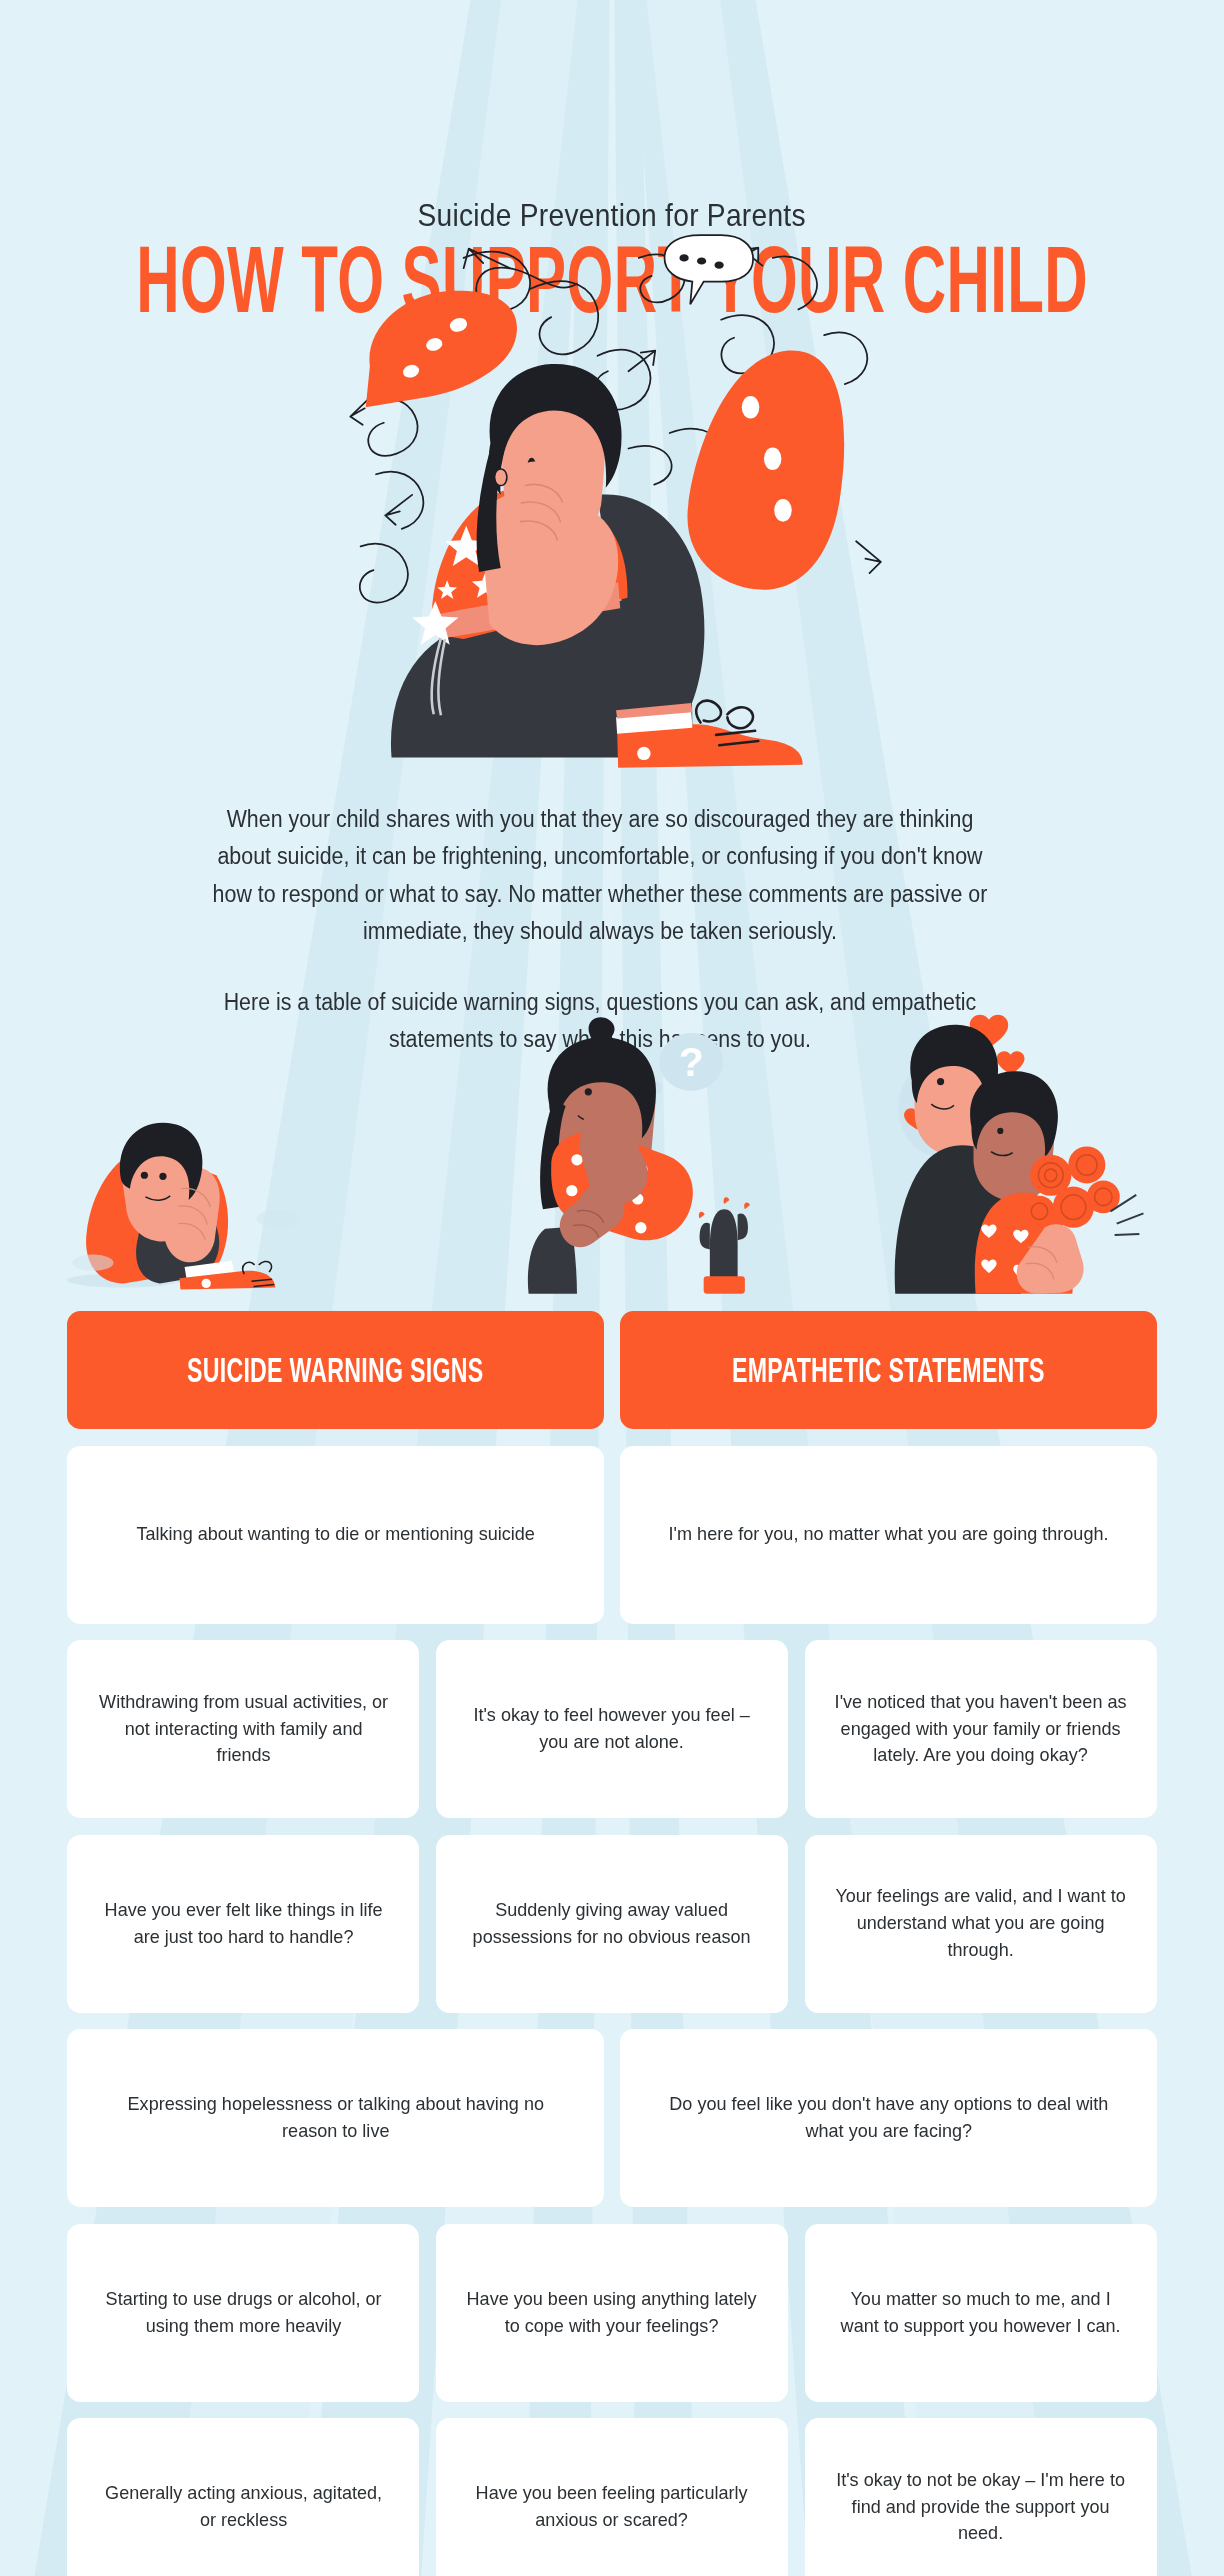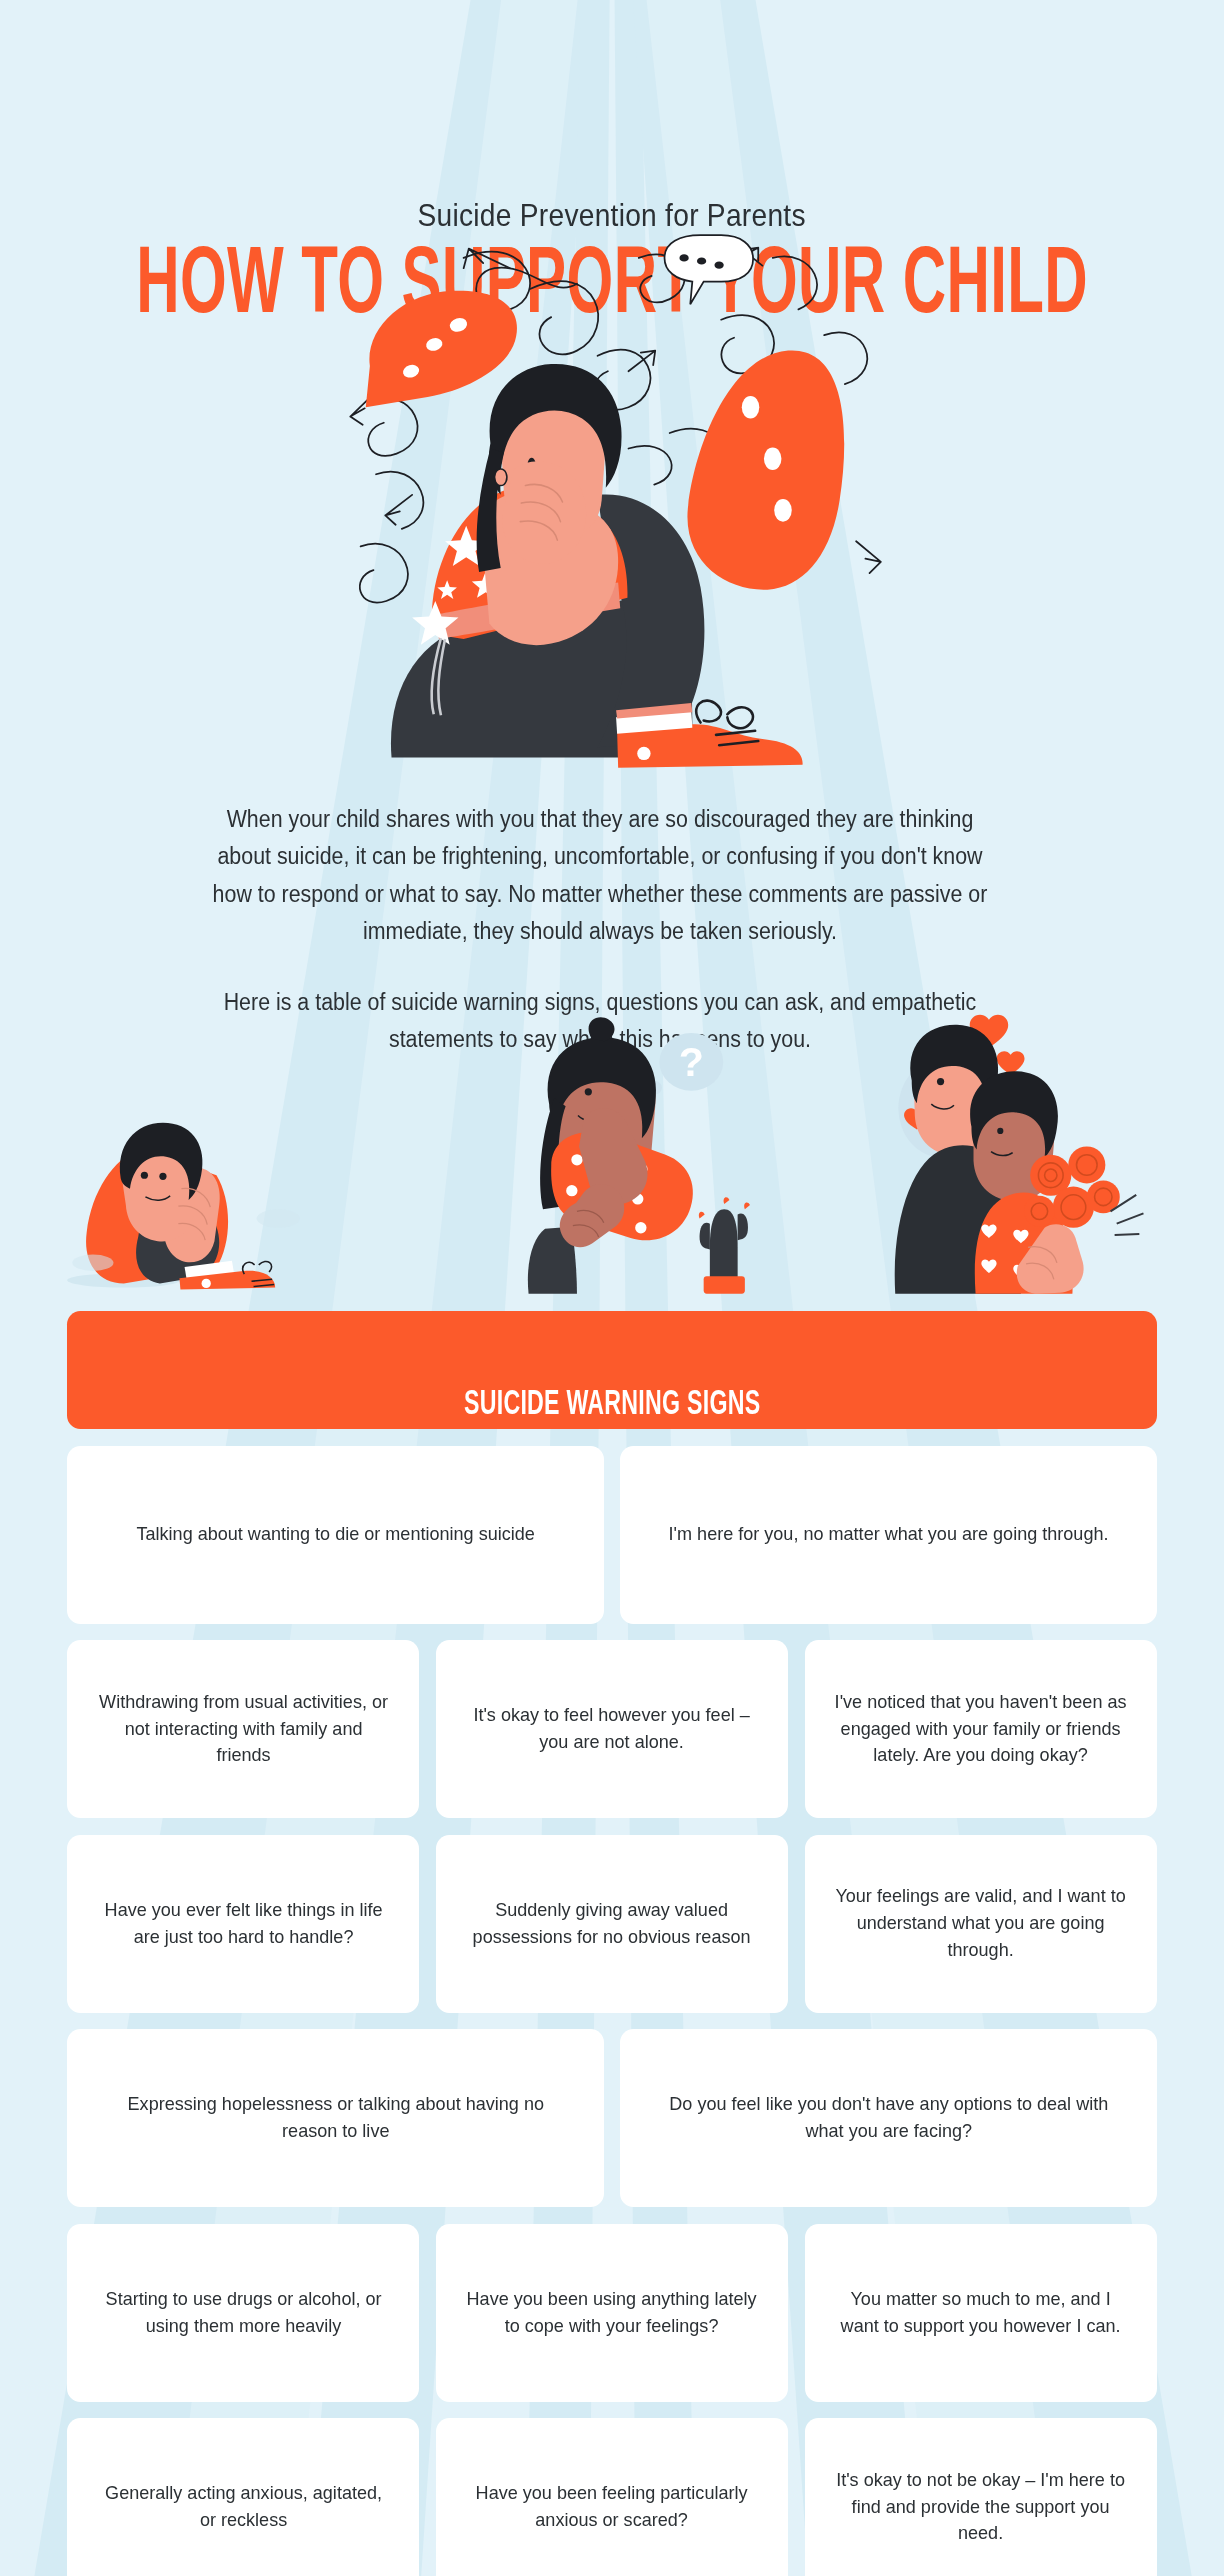--- a/index.html
+++ b/index.html
@@ -52,21 +52,21 @@
   .table { position:absolute; left:67px; top:1311px; width:1090px; }
   .trow { display:flex; gap:16.5px; margin-bottom:16.5px; }
   .cell {
     flex:1 1 0; background:#ffffff; border-radius:13.4px;
     display:flex; align-items:center; justify-content:center;
     text-align:center; padding:13.4px 20.6px;
     min-height:0;
   }
   .head-row .cell {
     background:#FC5A2B; color:#ffffff; border-radius:13.4px;
-    height:118px; padding:10.3px 12.4px;align-items:flex-end;
+    height:118px; padding:10.3px 12.4px;
   }
   .head-txt {
     font-size:29px; line-height:1.13; font-weight:bold;
     letter-spacing:0.3px; color:#fff;
     font-family:"Liberation Sans Narrow","Liberation Sans",sans-serif;
     transform:scaleX(.8) scaleY(1.2); display:inline-block;
   }
   .body-row .cell { height:178px; }
   .cell-txt {
     font-size:19px; line-height:1.42; color:#2b3034;
@@ -312,20 +312,23 @@
           <path d="M1872 502 C1898 496 1922 510 1926 532"></path>
         </g>
     </g>
   </svg>
 
   <div class="table">
     <div class="trow head-row">
       <div class="cell">
         <span class="head-txt">SUICIDE WARNING SIGNS</span>
       </div>
+      <div class="cell">
+        <span class="head-txt">EMPATHETIC STATEMENTS</span>
+      </div>
     </div>
 
     <div class="trow body-row">
       <div class="cell">
           <span class="cell-txt">Talking about wanting to die or mentioning suicide</span>
         </div>
       <div class="cell">
           <span class="cell-txt">I'm here for you, no matter what you are going through.</span>
         </div>
     </div>

